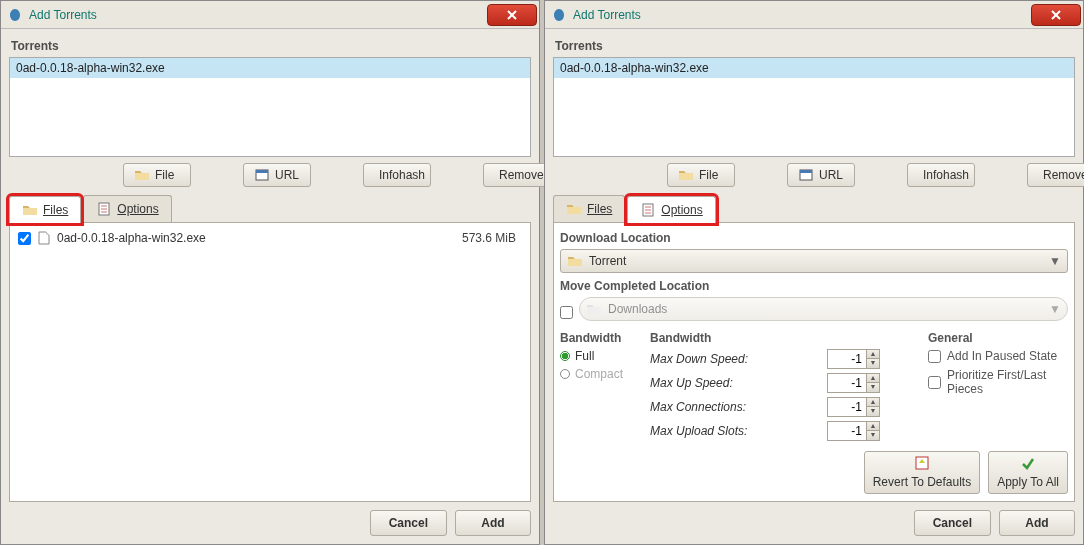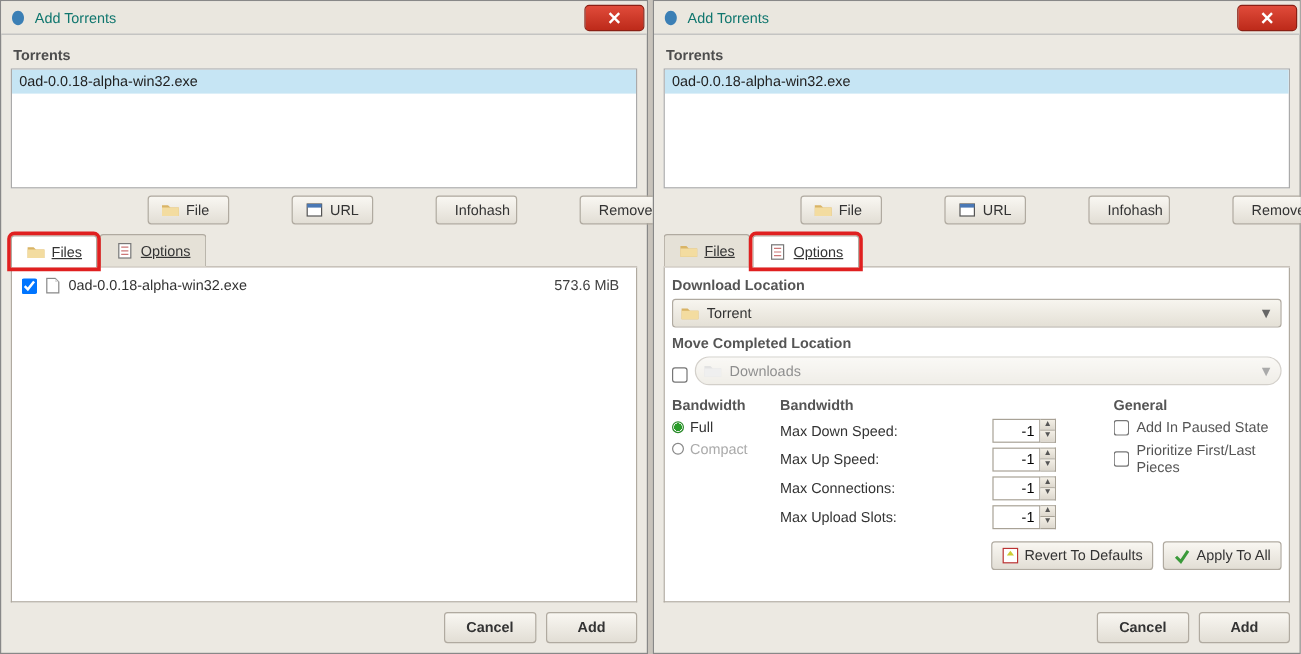--- a/index.html
+++ b/index.html
@@ -51,35 +51,35 @@
 .col-bw { flex: 0 0 230px; }
 .col-gen { flex: 1; margin-left: 38px; }
 
 .radio-row { display: flex; align-items: center; gap: 5px; margin-bottom: 4px; cursor: pointer; }
 .radio-dot { width: 10px; height:10px; border-radius: 50%; border: 1px solid #888; display:inline-block; }
 .radio-dot.sel { background: radial-gradient(circle at 50% 50%, #2a9d2a 0 55%, #fff 60%); border-color:#2a8a2a; }
 .radio-row span.lbl { color: #333; }
 .radio-row.unsel span.lbl { color: #aaa; }
 
 .bw-row { display: flex; align-items: center; margin-bottom: 4px; }
-.bw-row .lbl { flex: 1; color: #333; white-space: nowrap; }
+.bw-row .lbl { flex: 1; color: #333; white-space: nowrap; font-style: italic; }
 .spin { display: flex; align-items: stretch; }
 .spin input { width: 40px; border: 1px solid #a8a296; padding: 2px 4px; text-align: right; background: #fff; }
 .spin .updn { display: flex; flex-direction: column; border: 1px solid #a8a296; border-left: none; }
 .spin .updn div { width: 12px; height: 9px; line-height: 7px; text-align:center; font-size:7px; background: linear-gradient(#f3efe6,#ddd8ce); cursor:pointer; color:#555; }
 .spin .updn div:first-child { border-bottom:1px solid #a8a296; }
 
 .chk-row { display: flex; align-items: center; gap: 6px; margin-bottom: 5px; color: #555; }
 .chk-row input { width:13px; height:13px; }
 
 .bottom-btns { display: flex; justify-content: flex-end; gap: 8px; margin-top: 8px; font-weight: bold; }
 .dlg-btn { background: linear-gradient(#f9f7f2,#e2ded5); border: 1px solid #b0aaa0; border-radius: 3px; padding: 5px 18px; min-width: 76px; text-align:center; cursor:pointer; color:#333; }
 
 .opt-btn-row { display: flex; justify-content: flex-end; gap: 8px; margin-top: 6px; }
-.small-btn { background: linear-gradient(#f9f7f2,#e2ded5); border: 1px solid #b0aaa0; border-radius: 3px; padding: 4px 8px; display:flex; align-items:center; gap:5px; cursor:pointer; color:#333; }
+.small-btn { background: linear-gradient(#f9f7f2,#e2ded5); border: 1px solid #b0aaa0; border-radius: 3px; padding: 4px 8px; display:flex; align-items:center; gap:5px; cursor:pointer; color:#333;flex-direction:column; }
 .small-btn .ico { width:14px; height:14px; }
 
 </style>
 </head>
 <body>
 
 <div class="dialog">
   <div class="titlebar">
     <span class="icon">
       <svg viewBox="0 0 16 16">

